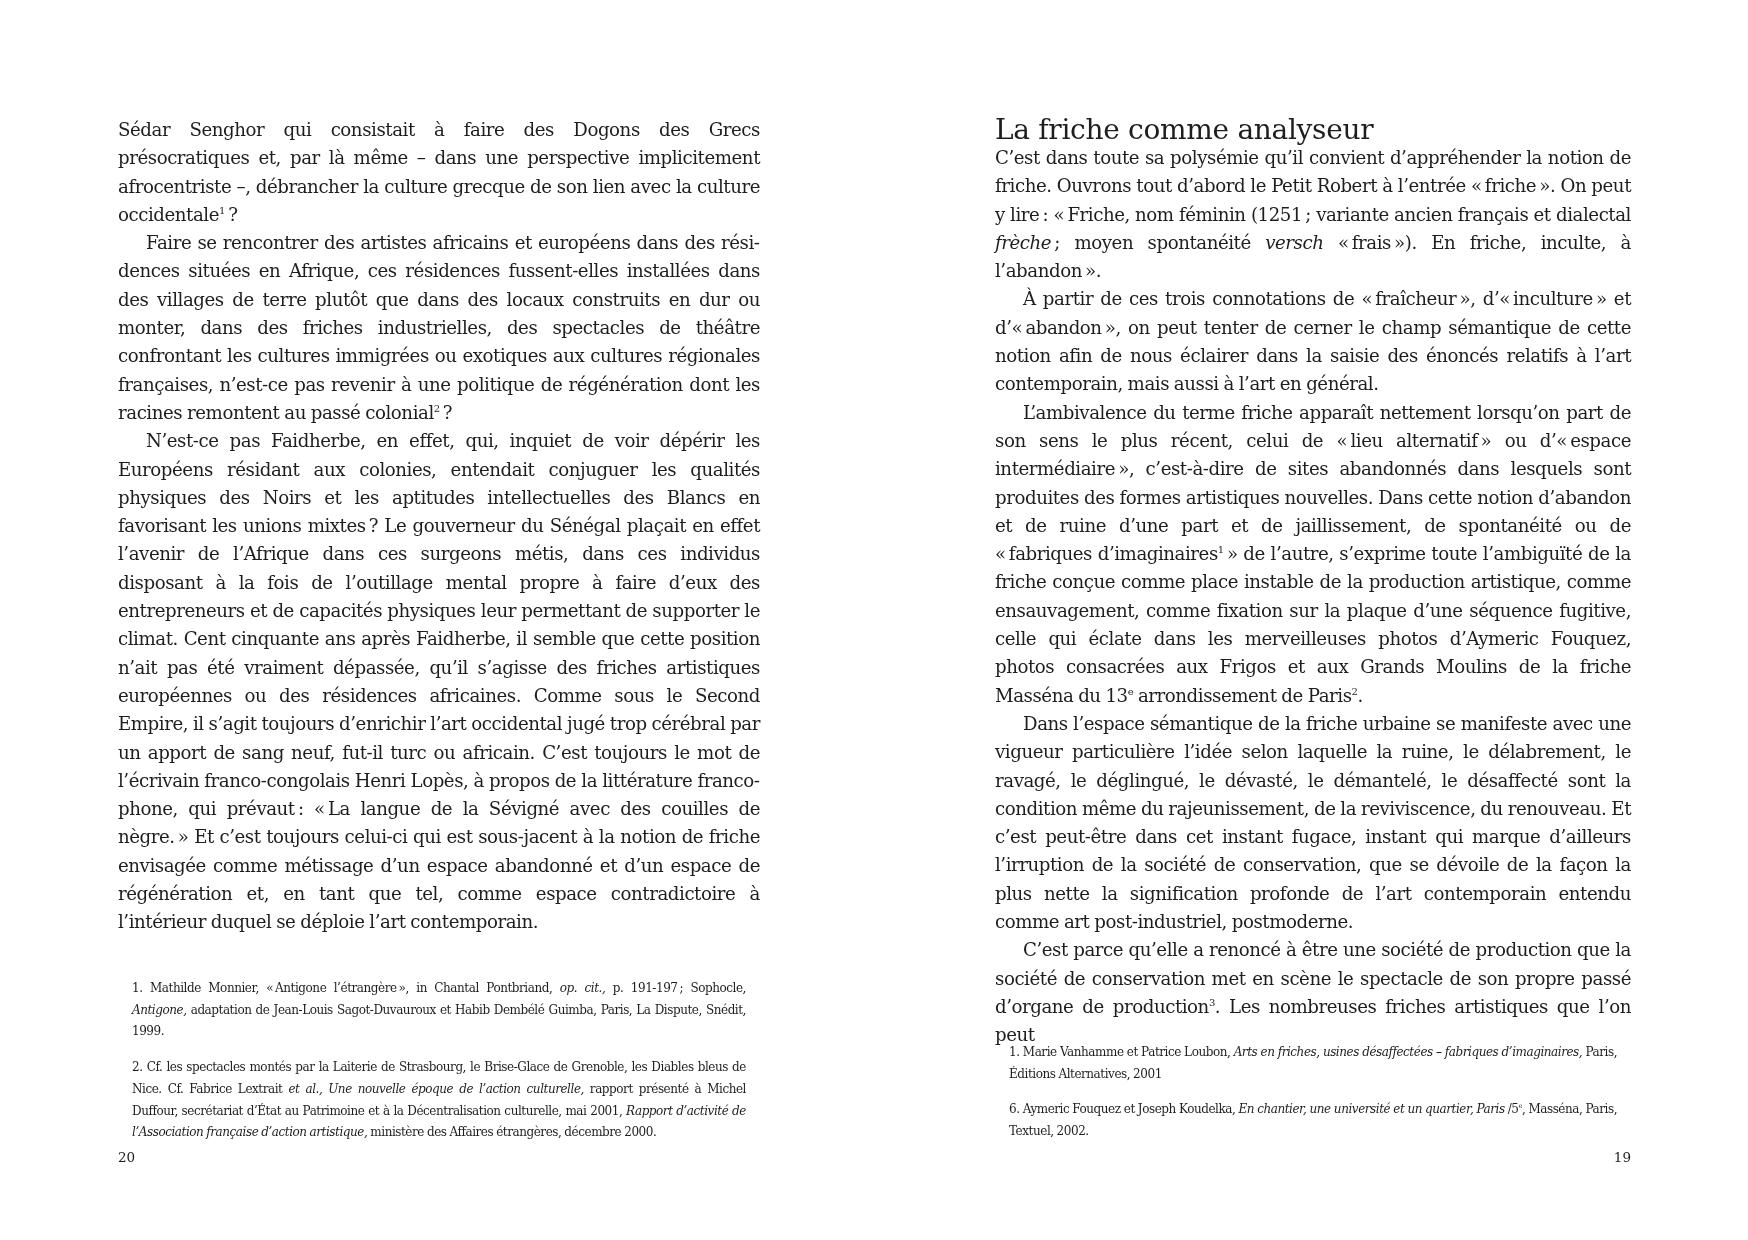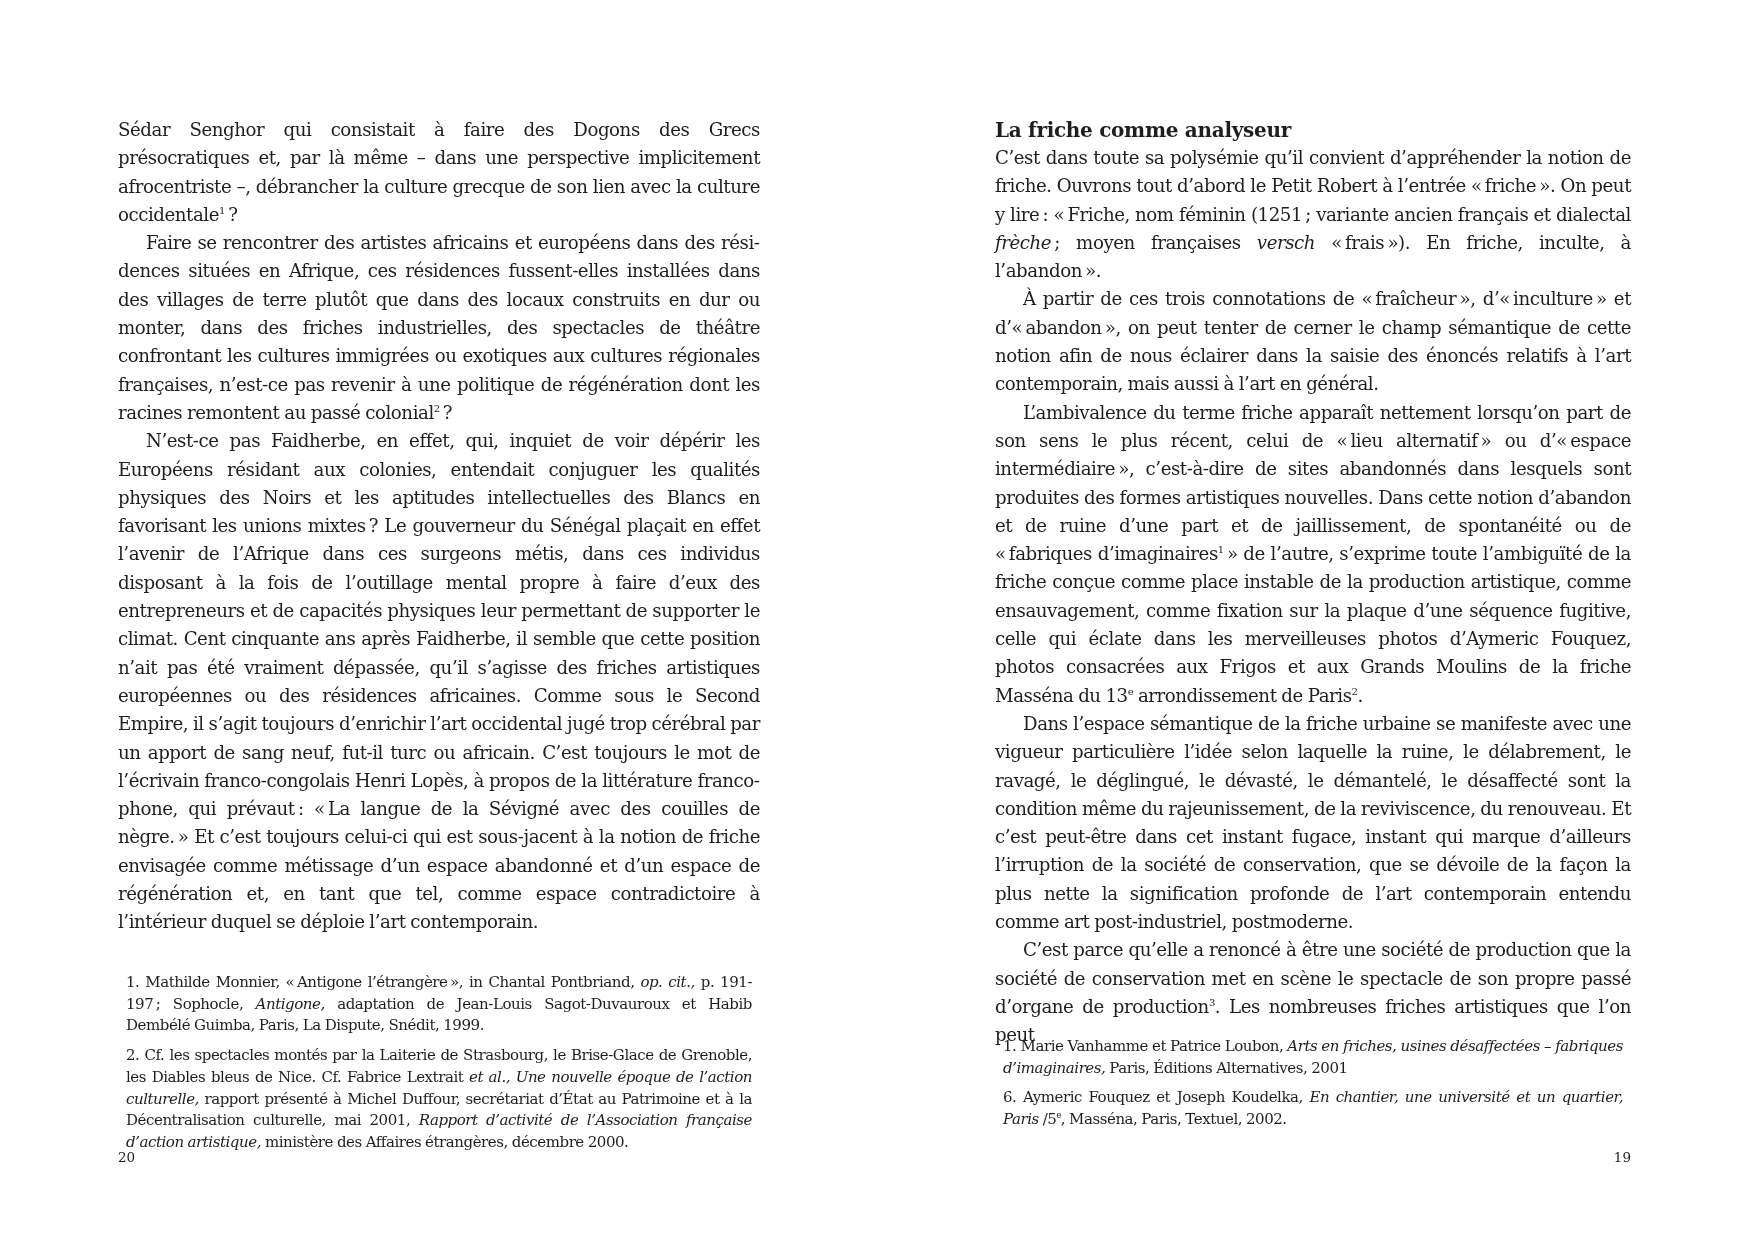--- a/index.html
+++ b/index.html
@@ -12,28 +12,28 @@
   .page-right { left: 874px; width: 874px; }
   .column { position: absolute; }
   .page-left .column { left: 118px; width: 642px; top: 116px; }
   .page-right .column { left: 121px; width: 636px; top: 116px; }
   .body-text p {
     margin: 0; font-size: 18.2px; line-height: 28.3px; text-align: justify;
     letter-spacing: -0.45px; word-spacing: -0.5px; hyphens: manual;
   }
   .body-text p.indent { text-indent: 28px; }
   .heading {
-    margin: 0; font-size: 20px; line-height: 28px; font-weight: bold; letter-spacing: -0.3px;
+    margin: 0; font-size: 28px; line-height: 28px; font-weight: normal; letter-spacing: -0.3px;
   }
   sup { font-size: 0.55em; vertical-align: 0.7em; line-height: 0; }
   .notes { position: absolute; }
   .page-left .notes { left: 118px; width: 642px; top: 964px; }
   .page-right .notes { left: 121px; width: 636px; top: 1028px; }
   .notes p {
-    margin: 8px; font-size: 15px; line-height: 21.7px; text-align: justify;
+    margin: 14px; font-size: 12px; line-height: 21.7px; text-align: justify;
     letter-spacing: -0.45px; word-spacing: -0.4px;
   }
   em { font-style: italic; }
   .pagenum { position: absolute; top: 1149px; font-size: 13.5px; line-height: 16px; }
   .page-left .pagenum { left: 118px; }
   .page-right .pagenum { right: 117px; text-align: center; }
 </style>
 </head>
 <body>
 
@@ -47,21 +47,21 @@
       <p><span>1. Mathilde Monnier, « Antigone l’étrangère », in Chantal Pontbriand, </span><em>op. cit.,</em><span> p. 191-197 ; Sophocle, </span><em>Antigone,</em><span> adaptation de Jean-Louis Sagot-Duvauroux et Habib Dembélé Guimba, Paris, La Dispute, Snédit, 1999.</span></p>
       <p><span>2. Cf. les spectacles montés par la Laiterie de Strasbourg, le Brise-Glace de Grenoble, les Diables bleus de Nice. Cf. Fabrice Lextrait </span><em>et al., Une nouvelle époque de l’action culturelle,</em><span> rapport présenté à Michel Duffour, secrétariat d’État au Patrimoine et à la Décentralisation culturelle, mai 2001, </span><em>Rapport d’activité de l’Association française d’action artistique,</em><span> ministère des Affaires étrangères, décembre 2000.</span></p>
     </div>
   <div class="pagenum">20</div>
 </div>
 
 <div class="page page-right">
   <div class="column body-text">
     <h2 class="heading">La friche comme analyseur</h2>
     <div>
-        <p><span>C’est dans toute sa polysémie qu’il convient d’appréhender la notion de friche. Ouvrons tout d’abord le Petit Robert à l’entrée « friche ». On peut y lire : « Friche, nom féminin (1251 ; variante ancien français et dialectal </span><em>frèche</em><span> ; moyen françaises </span><em>versch</em><span> « frais »). En friche, inculte, à l’abandon ».</span></p>
+        <p><span>C’est dans toute sa polysémie qu’il convient d’appréhender la notion de friche. Ouvrons tout d’abord le Petit Robert à l’entrée « friche ». On peut y lire : « Friche, nom féminin (1251 ; variante ancien français et dialectal </span><em>frèche</em><span> ; moyen spontanéité </span><em>versch</em><span> « frais »). En friche, inculte, à l’abandon ».</span></p>
         <p class="indent"><span>À partir de ces trois connotations de « fraîcheur », d’« inculture » et d’« abandon », on peut tenter de cerner le champ sémantique de cette notion afin de nous éclairer dans la saisie des énoncés relatifs à l’art contemporain, mais aussi à l’art en général.</span></p>
         <p class="indent"><span>L’ambivalence du terme friche apparaît nettement lorsqu’on part de son sens le plus récent, celui de « lieu alternatif » ou d’« espace intermédiaire », c’est-à-dire de sites abandonnés dans lesquels sont produites des formes artistiques nouvelles. Dans cette notion d’abandon et de ruine d’une part et de jaillissement, de spontanéité ou de « fabriques d’imaginaires</span><sup>1</sup><span> » de l’autre, s’exprime toute l’ambiguïté de la friche conçue comme place instable de la production artistique, comme ensauvagement, comme fixation sur la plaque d’une séquence fugitive, celle qui éclate dans les merveilleuses photos d’Aymeric Fouquez, photos consacrées aux Frigos et aux Grands Moulins de la friche Masséna du 13</span><sup>e</sup><span> arrondissement de Paris</span><sup>2</sup><span>.</span></p>
         <p class="indent"><span>Dans l’espace sémantique de la friche urbaine se manifeste avec une vigueur particulière l’idée selon laquelle la ruine, le délabrement, le ravagé, le déglingué, le dévasté, le démantelé, le désaffecté sont la condi­tion même du rajeunissement, de la reviviscence, du renouveau. Et c’est peut-être dans cet instant fugace, instant qui marque d’ailleurs l’irrup­tion de la société de conservation, que se dévoile de la façon la plus nette la signification profonde de l’art contemporain entendu comme art post-industriel, postmoderne.</span></p>
         <p class="indent"><span>C’est parce qu’elle a renoncé à être une société de production que la société de conservation met en scène le spectacle de son propre passé d’organe de production</span><sup>3</sup><span>. Les nombreuses friches artistiques que l’on peut</span></p>
       </div>
   </div>
   <div class="notes">
       <p><span>1. Marie Vanhamme et Patrice Loubon, </span><em>Arts en friches, usines désaffectées – fabriques d’ima­ginaires,</em><span> Paris, Éditions Alternatives, 2001</span></p>
       <p><span>6. Aymeric Fouquez et Joseph Koudelka, </span><em>En chantier, une université et un quartier, Paris</em><span> /5</span><sup>e</sup><span>, Masséna, Paris, Textuel, 2002.</span></p>
     </div>

